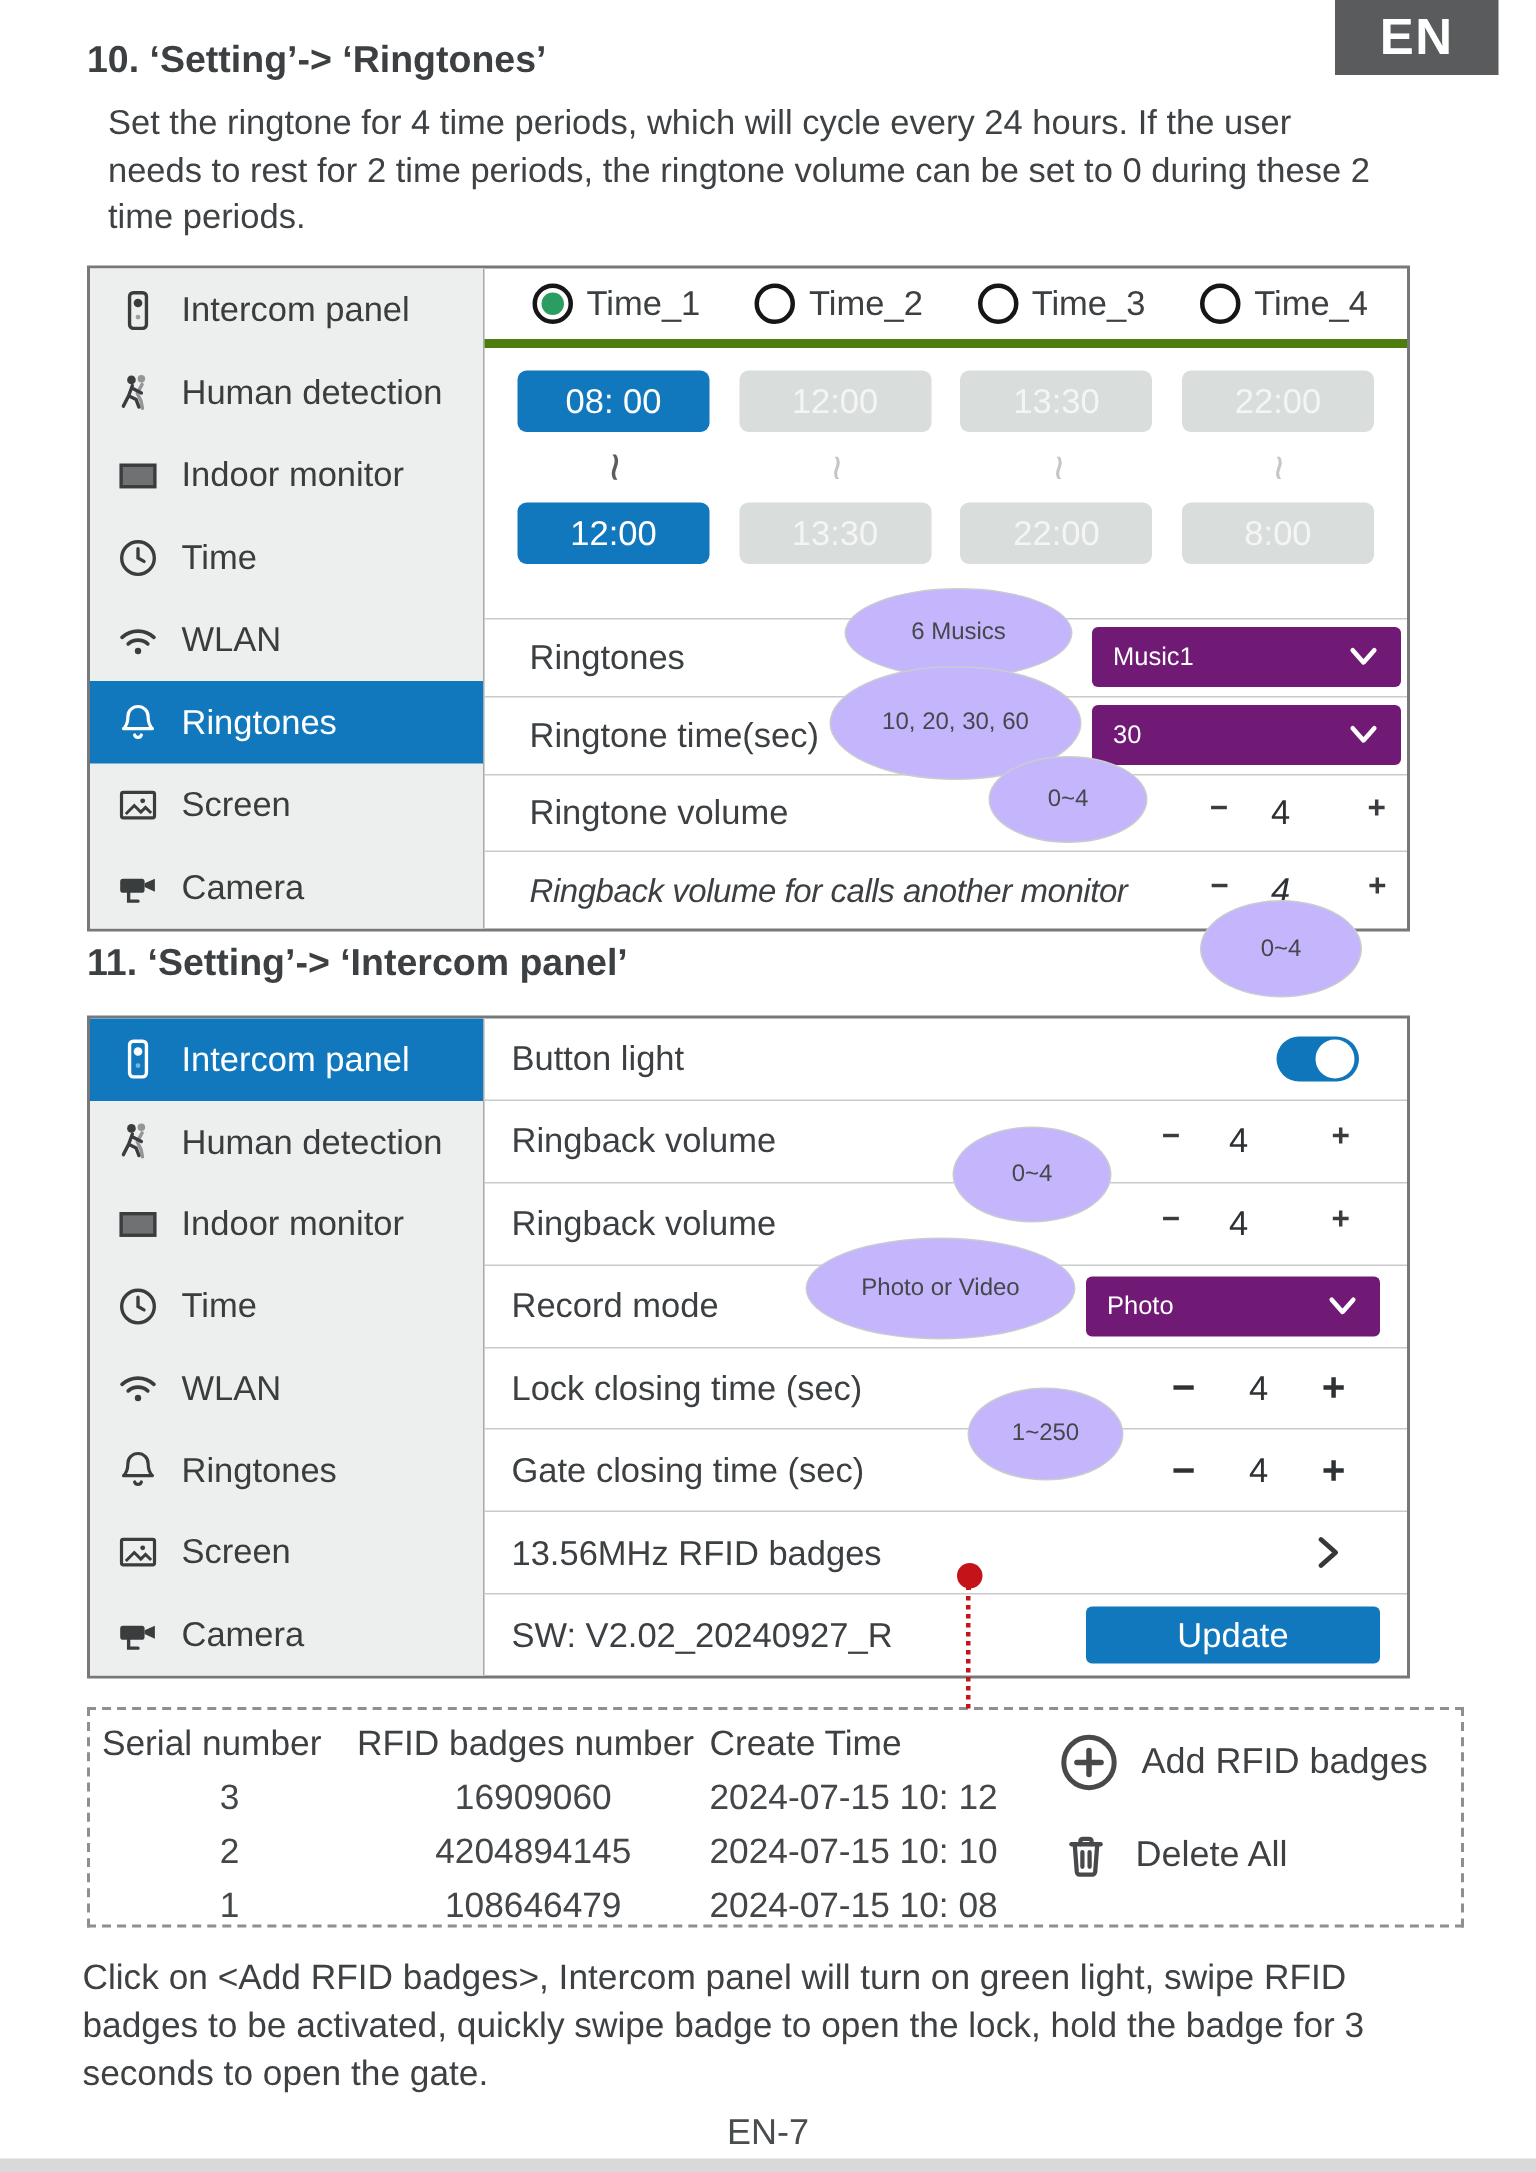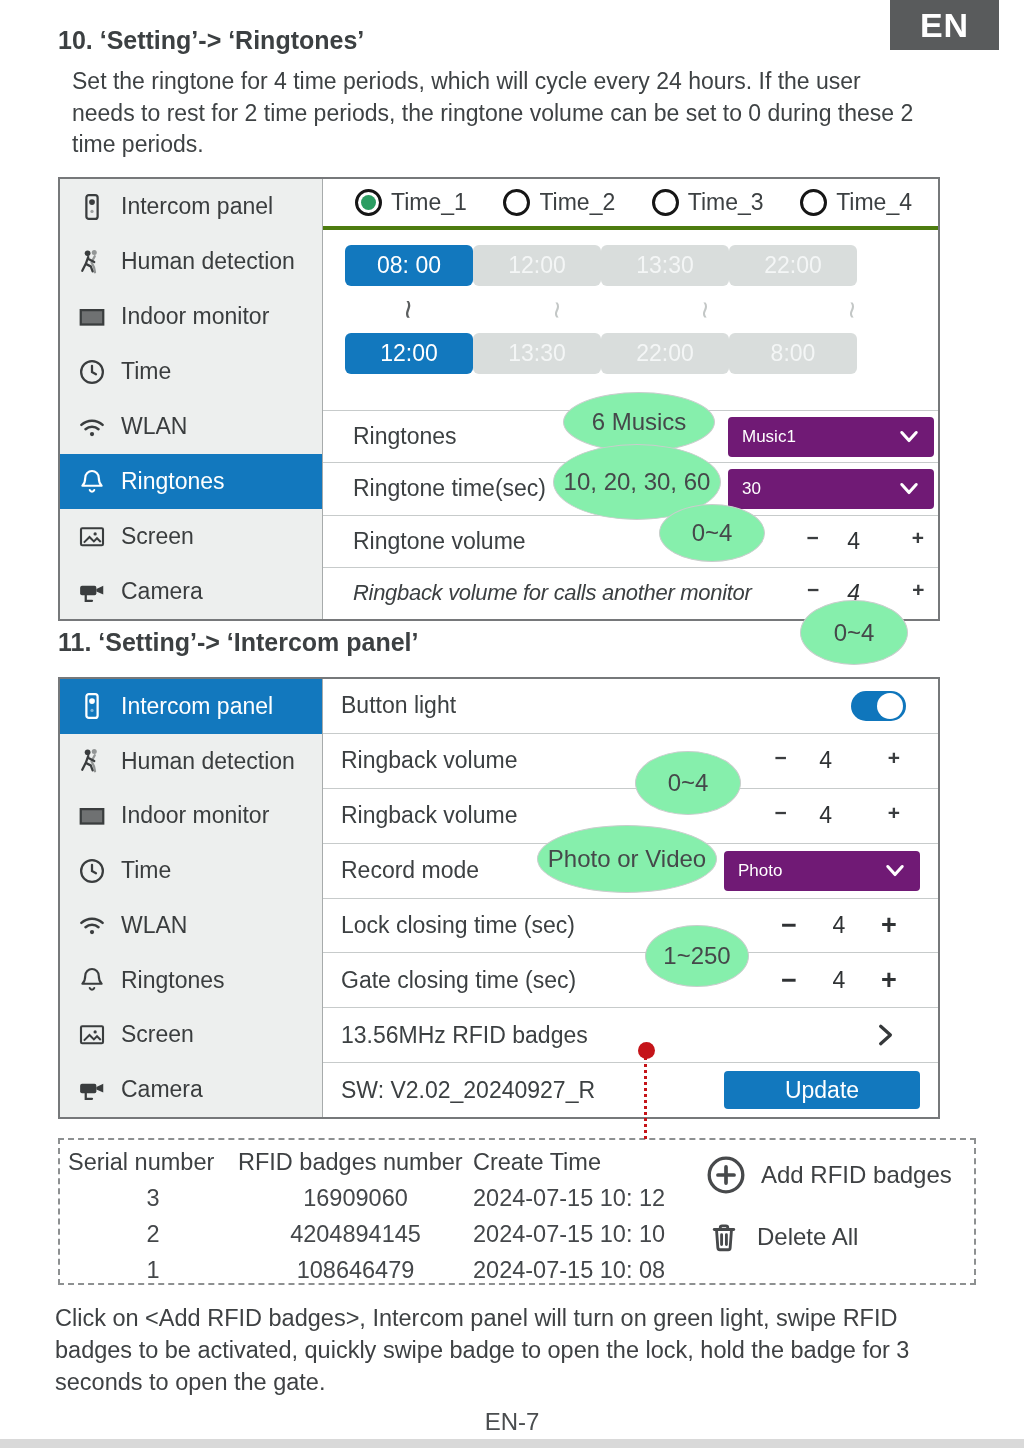--- a/index.html
+++ b/index.html
@@ -18,26 +18,26 @@
   #panel2{top:677px;height:438px;}
   .sidebar{width:262px;background:#edefee;border-right:1.5px solid #a7abab;display:flex;flex-direction:column;flex:none;}
   .side-item{flex:1;display:flex;align-items:center;gap:13px;padding-left:16px;color:#3a3d3e;font-size:23px;}
   .side-item.selected{background:#1278be;color:#fff;}
   .ic{width:32px;height:32px;flex:none;display:flex;align-items:center;justify-content:center;}
   .ic svg{width:30px;height:30px;stroke:currentColor;}
   .main{flex:1;display:flex;flex-direction:column;position:relative;min-width:0;}
 
   
   .radio-row{height:47px;flex:none;display:flex;align-items:center;justify-content:space-between;
-             padding:0 26px 0 32px;border-bottom:4px solid #4d7c0f;}
+             padding:0 26px 0 32px;border-bottom:6px solid #4d7c0f;}
   .radio-group{display:flex;align-items:center;gap:9px;font-size:23px;color:#3c4042;}
   .radio{width:21px;height:21px;border:3px solid #161616;border-radius:50%;position:relative;flex:none;}
   .radio.sel::after{content:"";position:absolute;inset:3px;border-radius:50%;background:#2b9d62;}
   .times{flex:none;height:165px;border-bottom:1px solid #c7cbcb;padding:15px 22px 0;display:flex;flex-direction:column;}
-  .trow{display:flex;justify-content:flex-start;}
+  .trow{display:flex;justify-content:space-between;}
   .tbox{width:128px;height:41px;border-radius:6px;display:flex;align-items:center;justify-content:center;font-size:23px;}
   .tbox.on{background:#1278be;color:#fff;}
   .tbox.off{background:#d9dddc;color:#f4f6f6;}
   .squig-row{display:flex;justify-content:space-between;height:47px;align-items:center;}
   .squig{width:128px;text-align:center;font-size:30px;color:#c3c7c6;}
   .squig span{display:inline-block;transform:rotate(90deg);}
   .squig.dark{color:#5b5e5f;font-size:34px;}
   .settings-rows{flex:1;display:flex;flex-direction:column;}
   .srow{flex:1;display:flex;align-items:center;padding:0 4px 0 30px;border-bottom:1px solid #c7cbcb;font-size:23px;color:#3c4042;}
   .srow:last-child{border-bottom:none;font-style:italic;}
@@ -58,22 +58,22 @@
   .p2row{flex:1;display:flex;align-items:center;padding:0 4px 0 18px;border-bottom:1px solid #c7cbcb;font-size:23px;color:#3c4042;}
   .p2row:last-child{border-bottom:none;}
   .p2row .lbl{flex:1;white-space:nowrap;}
   .toggle{width:55px;height:30px;border-radius:16px;background:#0f76bc;position:relative;margin-right:28px;flex:none;}
   .toggle::after{content:"";position:absolute;width:26px;height:26px;border-radius:50%;background:#fff;top:2px;right:3px;}
   .chev-right{margin-right:40px;flex:none;display:flex;}
   .btn-update{width:196px;height:38px;background:#1278be;border-radius:4px;color:#fff;font-size:23px;
               display:flex;align-items:center;justify-content:center;margin-right:14px;flex:none;}
 
   
-  .oval{position:absolute;background:#86efac;border:1.5px solid #c9cdcc;border-radius:50%;display:flex;
-        align-items:center;justify-content:center;font-size:24px;color:#45484a;z-index:6;text-align:center;}
+  .oval{position:absolute;background:#c4b5fd;border:1.5px solid #c9cdcc;border-radius:50%;display:flex;
+        align-items:center;justify-content:center;font-size:16px;color:#45484a;z-index:6;text-align:center;}
   #ov-musics{left:563px;top:392px;width:150px;height:58px;}
   #ov-times{left:553px;top:444px;width:166px;height:74px;}
   #ov-04a{left:659px;top:504px;width:104px;height:56px;}
   #ov-04b{left:800px;top:600px;width:106px;height:63px;}
   #ov-04c{left:635px;top:751px;width:104px;height:62px;}
   #ov-pv{left:537px;top:825px;width:178px;height:66px;}
   #ov-1250{left:645px;top:925px;width:102px;height:60px;}
 
   
   .red-dot{position:absolute;left:638px;top:1042px;width:17px;height:17px;border-radius:50%;background:#c51419;z-index:8;}

